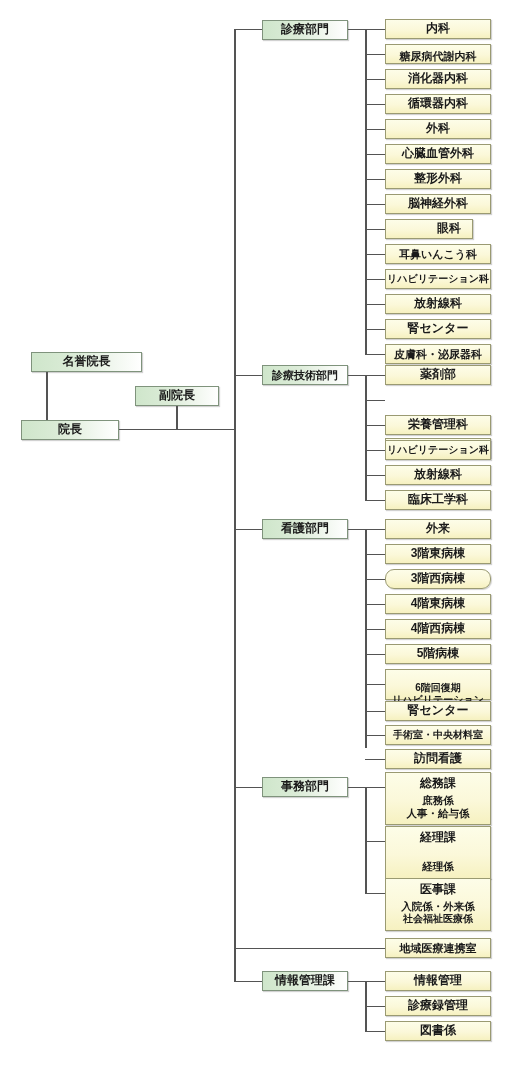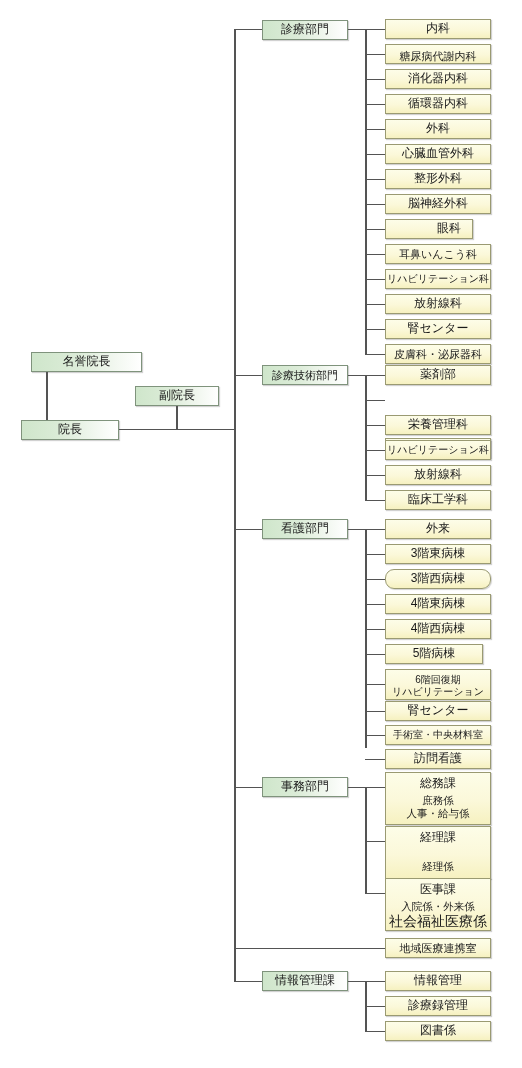--- a/index.html
+++ b/index.html
@@ -22,20 +22,21 @@
     border:1px solid #8a8a8a;
     display:flex;
     flex-direction:column;
     align-items:center;
     justify-content:center;
     text-align:center;
     color:#1a1a1a;
     line-height:1.15;
     box-shadow:1px 1px 1px rgba(0,0,0,0.18);
     white-space:nowrap;
+    font-weight:bold;
   }
   
   .box.green{
     background:linear-gradient(to right,#cfe6cb 0%,#dcecd8 42%,#f3f8f1 78%,#ffffff 100%);
     border-color:#7f937c;
     font-size:12px;
   }
   
   .box.yellow{
     background:linear-gradient(to bottom,#fdfde8 0%,#fbf8d9 55%,#f6f1c0 100%);
@@ -216,26 +217,26 @@
   <div class="box yellow" style="left:385px;top:594px;width:106px;height:20px;">
     <span>4階東病棟</span>
     </div>
 
   <div class="line hline" style="left:365px;top:629px;width:20px;height:1px;"></div>
   <div class="box yellow" style="left:385px;top:619px;width:106px;height:20px;">
     <span>4階西病棟</span>
     </div>
 
   <div class="line hline" style="left:365px;top:654px;width:20px;height:1px;"></div>
-  <div class="box yellow" style="left:385px;top:644px;width:98px;height:20px;">
+  <div class="box yellow" style="left:385px;top:644px;width:106px;height:20px;">
     <span>5階病棟</span>
     </div>
 
   <div class="line hline" style="left:365px;top:684px;width:20px;height:1px;"></div>
-  <div class="box yellow multi" style="left:385px;top:669px;width:106px;height:31px;justify-content:center;padding-top:2px;">
+  <div class="box yellow multi" style="left:385px;top:669px;width:106px;height:31px;justify-content:flex-start;padding-top:12px;">
     <span class="tighter" style="font-size:10px;">6階回復期</span>
     <span class="tighter" style="font-size:10px;">リハビリテーション</span>
   </div>
 
   <div class="line hline" style="left:365px;top:711px;width:20px;height:1px;"></div>
   <div class="box yellow" style="left:385px;top:701px;width:106px;height:20px;">
     <span>腎センター</span>
     </div>
 
   <div class="line hline" style="left:365px;top:735px;width:20px;height:1px;"></div>
@@ -266,21 +267,21 @@
   <div class="box yellow multi" style="left:385px;top:826px;width:106px;height:53px;gap:12px;">
     <span class="ttl">経理課</span>
     <span class="sub">経理係</span>
     <span class="sub">施設係</span>
   </div>
 
   <div class="line hline" style="left:365px;top:893px;width:20px;height:1px;"></div>
   <div class="box yellow multi" style="left:385px;top:878px;width:106px;height:53px;">
     <span class="ttl">医事課</span>
     <span class="sub">入院係・外来係</span>
-    <span class="sub" style="font-size:14px;">社会福祉医療係</span>
+    <span class="sub" style="font-size:10px;">社会福祉医療係</span>
   </div>
 
   <div class="line hline" style="left:234px;top:948px;width:151px;height:1px;"></div>
   <div class="box yellow tight" style="left:385px;top:938px;width:106px;height:20px;">
     <span>地域医療連携室</span>
   </div>
 
   <div class="line hline" style="left:234px;top:981px;width:28px;height:1px;"></div>
   <div class="box green" style="left:262px;top:971px;width:86px;height:20px;">
     <span>情報管理課</span>

